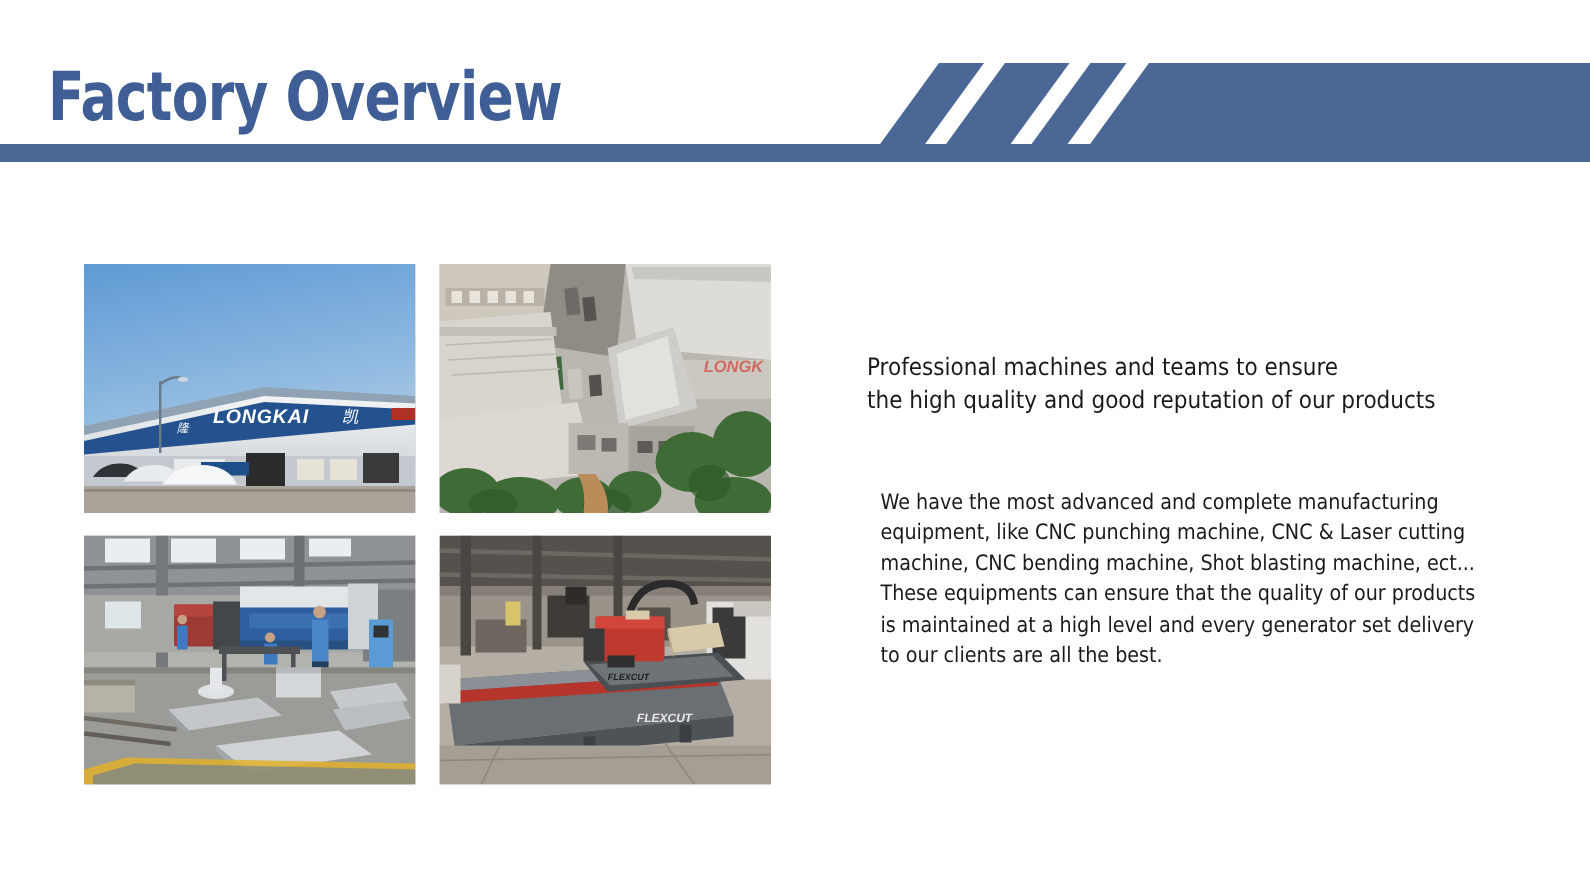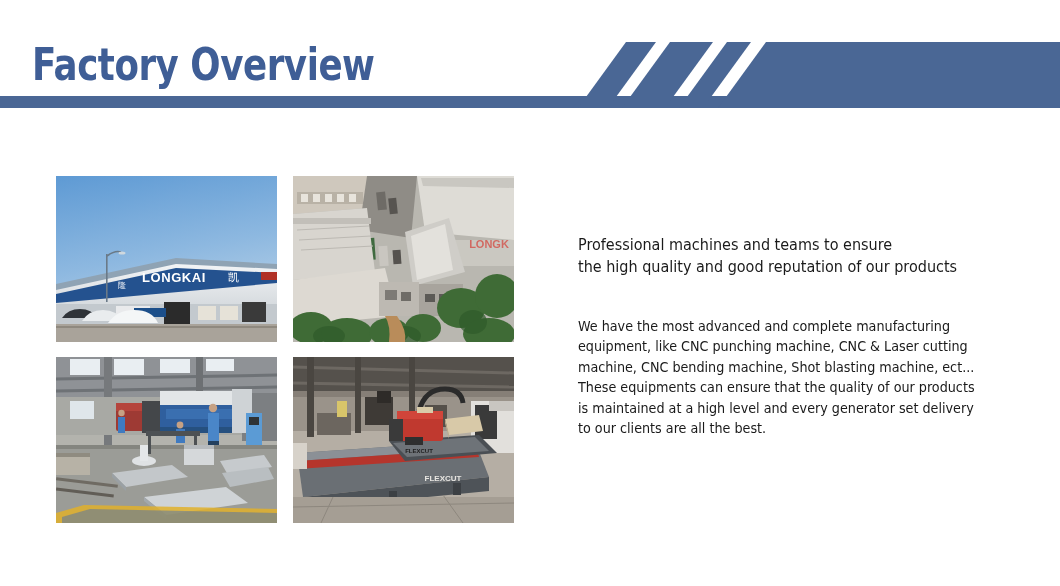--- a/index.html
+++ b/index.html
@@ -63,40 +63,41 @@
     height: 347px;
     display: grid;
     grid-template-columns: 221px 221px;
     grid-template-rows: 166px 166px;
     gap: 15px 16px;
   }
   .photo {
     position: relative;
     overflow: hidden;
     background: #c9c9c9;
+    font-style: italic;
   }
   .photo svg { display: block; width: 100%; height: 100%; }
 
   
   #text-column {
     position: absolute;
     left: 578px;
     top: 104px;
     width: 430px;
   }
   #intro-heading {
     font-size: 16px;
     line-height: 22px;
     color: #1a1a1a;
     font-family: "DejaVu Sans Condensed", "Liberation Sans Narrow", "Liberation Sans", sans-serif;
     white-space: pre-line;
     margin: 0;
   }
   #body-paragraph {
-    margin: 0;
+    margin: 9px;
     position: absolute;
     top: 82px;
     left: 0;
     width: 430px;
     font-size: 14.2px;
     line-height: 20.4px;
     color: #1a1a1a;
     font-family: "DejaVu Sans Condensed", "Liberation Sans Narrow", "Liberation Sans", sans-serif;
     white-space: pre-line;
   }

